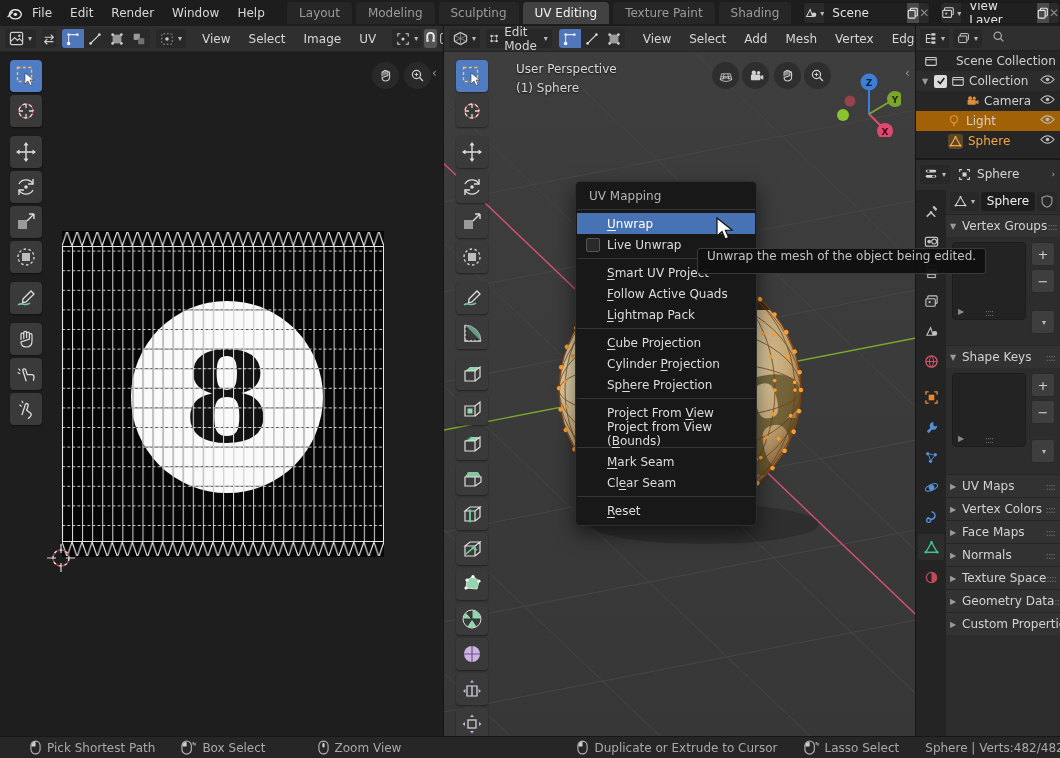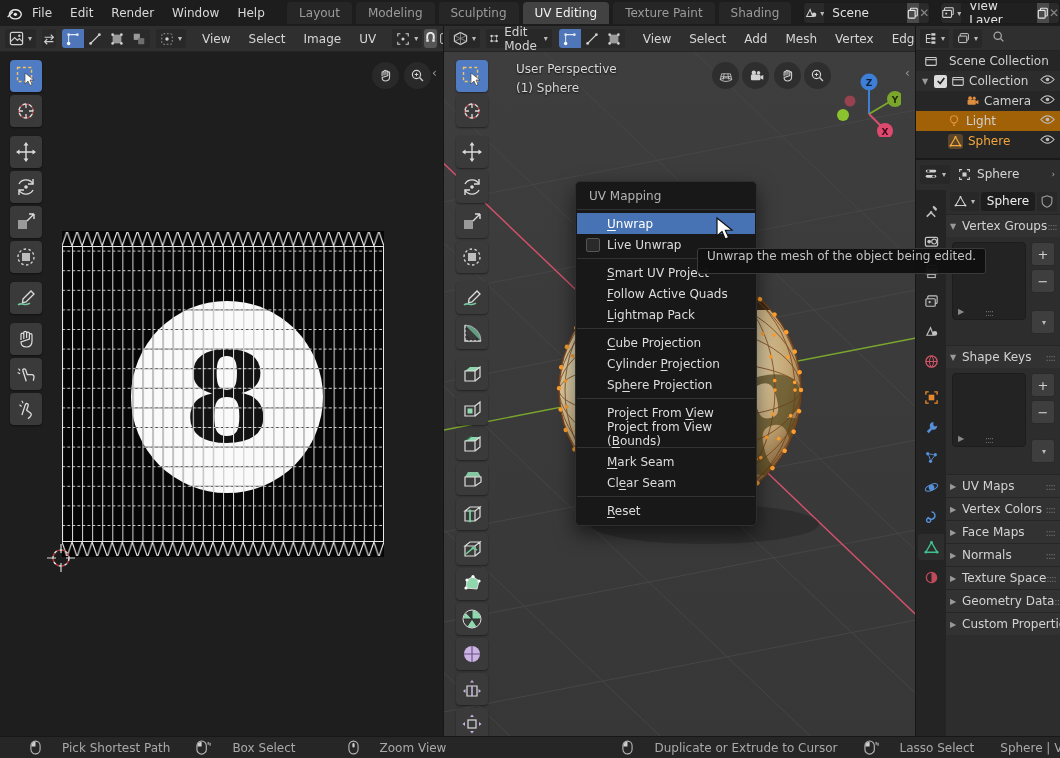--- a/index.html
+++ b/index.html
@@ -57,21 +57,21 @@
   .ptab{width:26px;height:26px;display:flex;align-items:center;justify-content:center;border-radius:3px 0 0 3px;margin-bottom:4px}
   .ptab.active{background:#2d2d2d}
   .panel-hdr{height:22px;display:flex;align-items:center;background:#323232;border-top:1px solid #262626;color:#d2d2d2;padding:0 4px;white-space:nowrap;overflow:hidden}
   .grip{margin-left:auto;color:#6f6f6f;letter-spacing:-1px;font-size:10px;padding-right:2px}
   .tri{color:#9a9a9a;font-size:8px;width:12px;flex:none}
   .listbox{background:#232323;border:1px solid #1c1c1c;border-radius:4px;position:relative}
   .sqbtn{width:22px;height:22px;background:#3e3e3e;border:1px solid #2a2a2a;border-radius:3px;color:#cfcfcf;display:flex;align-items:center;justify-content:center;margin-bottom:3px;font-size:13px}
 
   
   #statusbar{left:0;top:736px;width:1060px;height:22px;background:#262626;border-top:1px solid #171717;display:flex;align-items:center;color:#a9a9a9;box-sizing:border-box}
-  .sb-item{display:flex;align-items:flex-end;gap:21px;margin-right:26px;white-space:nowrap}
+  .sb-item{display:flex;align-items:flex-end;gap:6px;margin-right:26px;white-space:nowrap}
 
   
   #ctx-menu{left:575px;top:181px;width:182px;background:#181818;border:1px solid #2e2e2e;border-radius:5px;box-shadow:0 8px 20px rgba(0,0,0,.55);padding:4px 1px;box-sizing:border-box;z-index:30}
   .cm-title{height:20px;display:flex;align-items:center;padding-left:12px;color:#b2b2b2}
   .cm-sep{height:1px;background:#333;margin:3px 0}
   .cm-row{height:21px;display:flex;align-items:center;padding-left:30px;color:#dcdcdc;position:relative}
   .cm-row.hl{background:#4772b3;color:#fff}
   .cm-check{position:absolute;left:9px;top:4px;width:12px;height:12px;border:1px solid #555;border-radius:2px;background:#2a2a2a}
 
   
@@ -650,21 +650,21 @@
             <path d="M10.5 10.5 L14 14" stroke="#a8a8a8" stroke-width="1.6"></path>
           </svg>
       </span>
     </div>
 
     <div class="ol-row" style="padding-left:8px">
       <svg width="14" height="14" viewBox="0 0 16 16">
           <rect x="2" y="4" width="12" height="9" rx="1" fill="none" stroke="#cfcfcf" stroke-width="1.2"></rect>
           <path d="M2 6.5 H14" stroke="#cfcfcf" stroke-width="1.2"></path>
         </svg>
-      <span class="ol-label" style="margin-left:11px">Scene Collection</span>
+      <span class="ol-label" style="margin-left:18px">Scene Collection</span>
     </div>
 
     <div class="ol-row" style="padding-left:6px;background:#2c2c2c">
       <span class="tri">▼</span>
       <span style="width:13px;height:13px;background:#dcdcdc;border-radius:2px;display:inline-flex;align-items:center;justify-content:center;flex:none">
           <svg width="10" height="10" viewBox="0 0 12 12">
             <path d="M2 6 L5 9 L10 2.5" stroke="#222" stroke-width="2" fill="none"></path>
           </svg>
         </span>
       <svg width="14" height="14" viewBox="0 0 16 16" style="margin-left:4px;flex:none">

